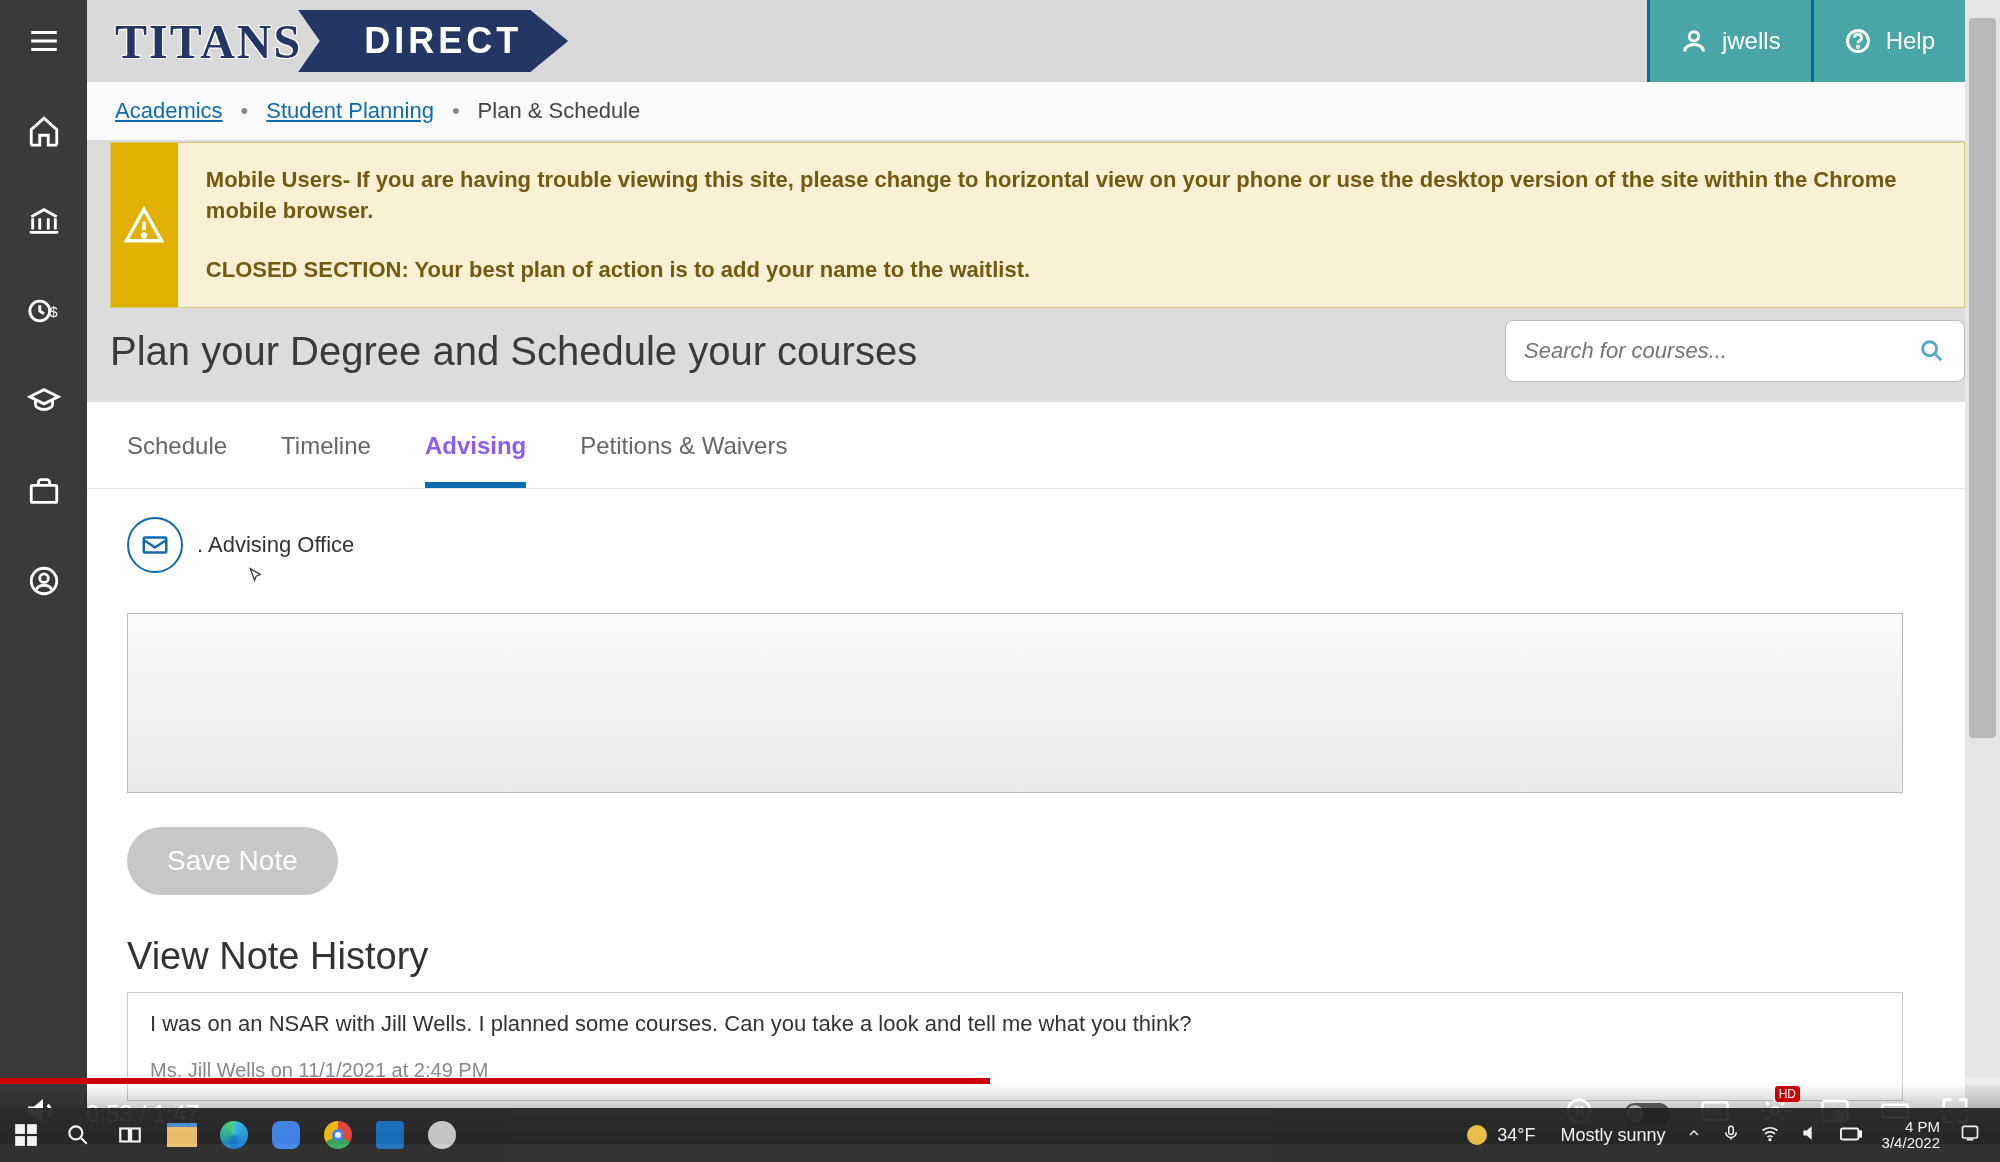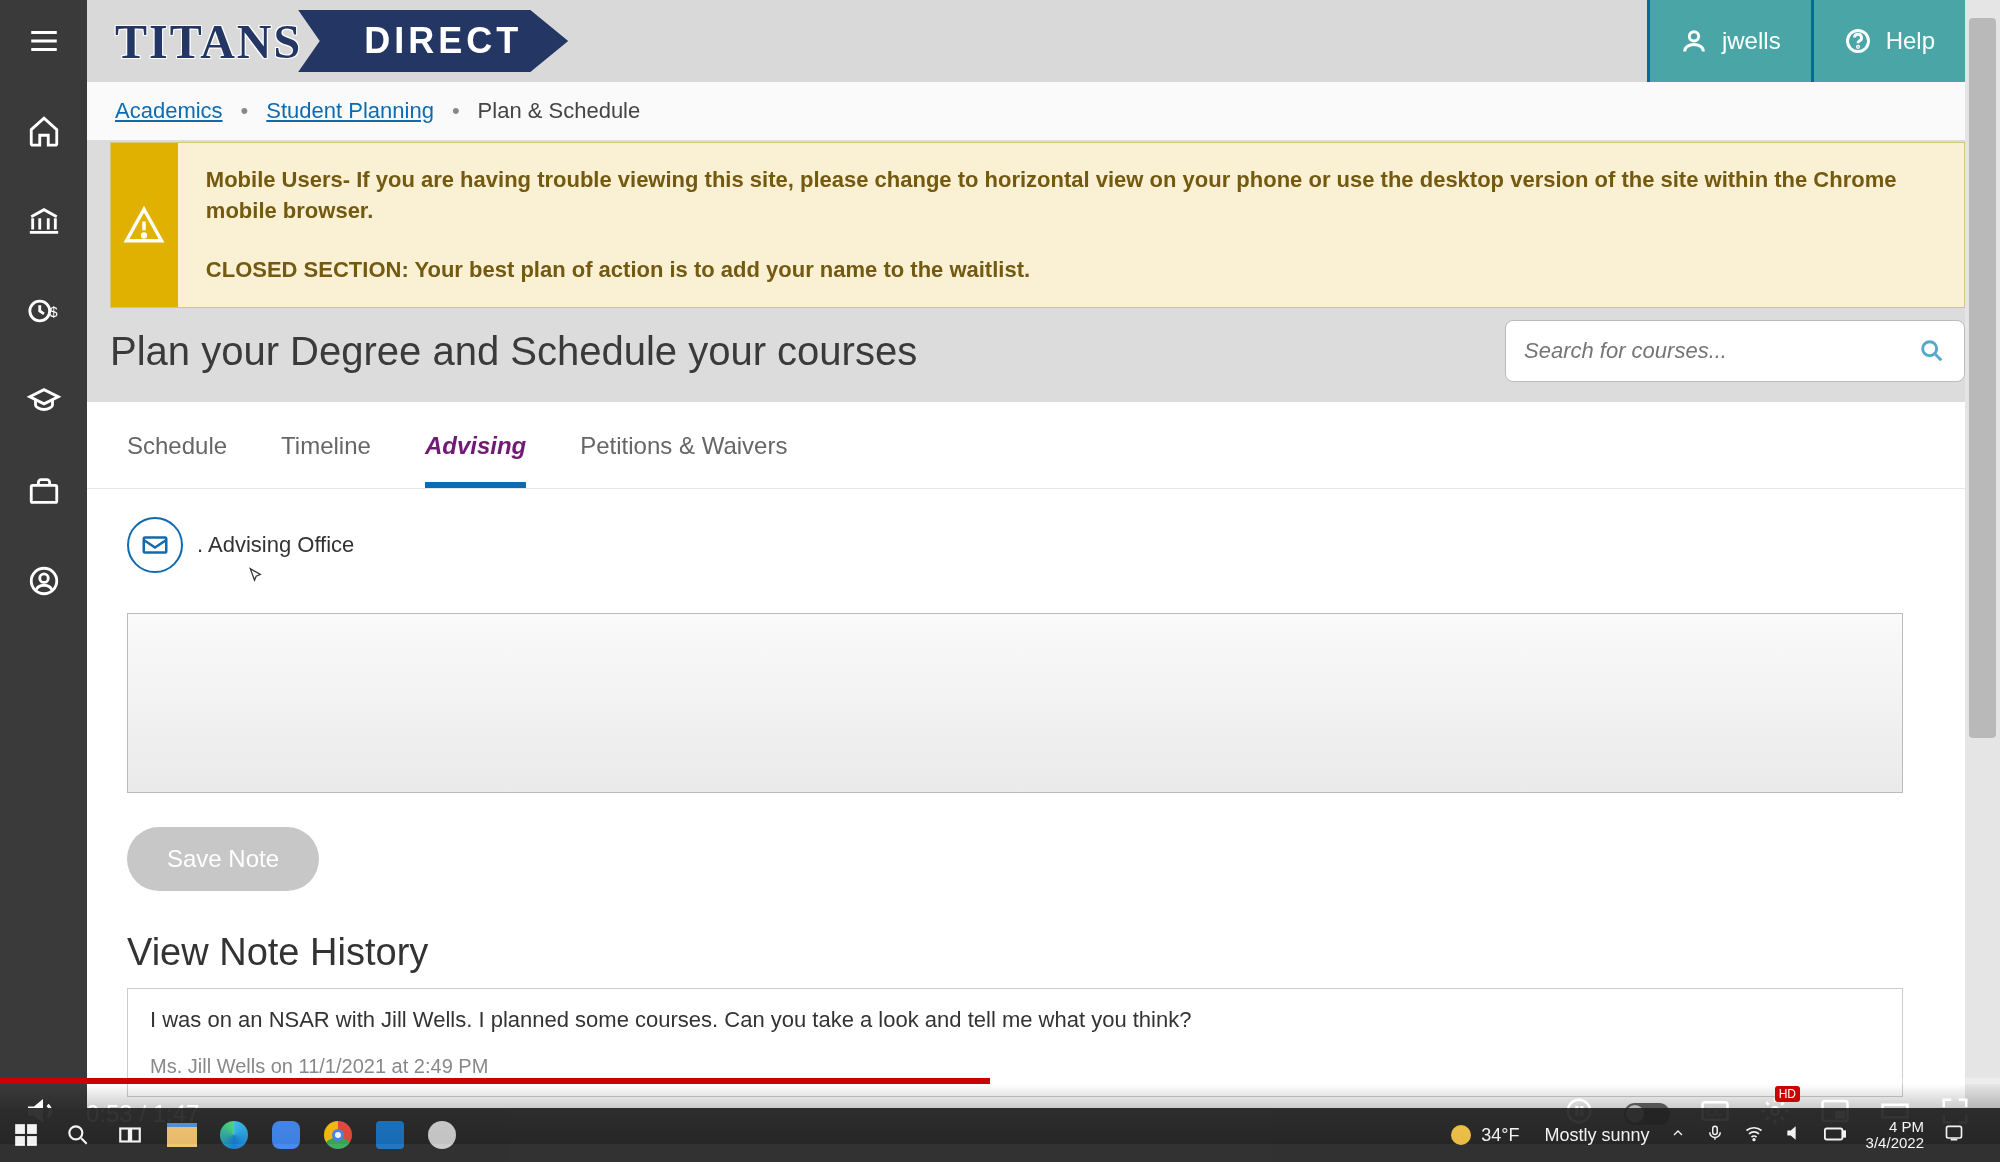--- a/index.html
+++ b/index.html
@@ -136,21 +136,21 @@
     background:#fff;
   }
 
   
   .tabs {
     display:flex; gap:54px; padding:30px 40px 0 40px;
     font-size:24px;
     border-bottom:1px solid #e6e6e6;
   }
   .tab { color:#666; padding-bottom:22px; cursor:pointer;}
-  .tab.active { color:#701a75; font-weight:700; border-bottom:6px solid #0e6bb0;font-style:italic; }
+  .tab.active { color:#8b5cf6; font-weight:700; border-bottom:6px solid #0e6bb0; }
 
   .advising-body {
     padding: 28px 40px;
   }
   .advisor-row {
     display:flex; align-items:center; gap:14px; font-size:22px; color:#333;
   }
   .mail-circle {
     width:56px; height:56px; border:2px solid #0e6bb0; border-radius:50%;
     display:flex; align-items:center; justify-content:center;
@@ -162,21 +162,21 @@
 
   h2.section { font-size:38px; font-weight:400; color:#333; margin-top:26px;}
   .note-box {
     width:1776px; height:180px;
     border:1px solid #bbb; background:linear-gradient(#fafafa,#eaeaea);
     margin-top:16px; resize:none; font-size:20px; padding:12px;
   }
   .save-btn {
     margin-top:30px;
     padding:18px 40px; border:none; border-radius:40px;
-    background:#c7c7c7; color:#fff; font-size:24px;
+    background:#c7c7c7; color:#fff; font-size:28px;
     cursor:not-allowed;
   }
 
   h2.history { font-size:38px; font-weight:400; color:#333; margin-top:40px;}
   .hist-box {
     border:1px solid #ccc; padding:18px 22px; margin-top:14px;
     width:1776px;
   }
   .hist-box .msg { font-size:22px; color:#333; }
   .hist-box .meta { font-size:20px; color:#888; margin-top:22px;}
@@ -229,21 +229,21 @@
     position:absolute; left:0; top:1108px;
     width:2000px; height:54px;
     background:#1f1f1f;
     display:flex; align-items:center;
     color:#fff; font-size:18px;
     opacity:0.9;
   }
   .tb-icon { width:52px; height:54px; display:flex; align-items:center; justify-content:center;}
   .tb-icon svg { width:26px; height:26px; }
   .tb-app { width:52px; height:54px; display:flex; align-items:center; justify-content:center;}
-  .tb-right { margin-left:auto; display:flex; align-items:center; gap:20px; padding-right:36px;}
+  .tb-right { margin-left:auto; display:flex; align-items:center; gap:20px; padding-right:20px;}
   .weather { display:flex; align-items:center; gap:10px; }
   .weather .sun { width:20px; height:20px; background:#f5c542; border-radius:50%;}
   .tb-time { text-align:right; font-size:15px; line-height:1.1;}
 
   .app-explorer { width:30px;height:24px;background:#f5c46b;border-top:4px solid #4a8fd8;}
   .app-edge { width:28px;height:28px;border-radius:50%;background:conic-gradient(#34c1ed,#0b75d1,#48e06e);}
   .app-zoom { width:28px;height:28px;border-radius:8px;background:#3a82f0;}
   .app-chrome{ width:28px;height:28px;border-radius:50%;background:conic-gradient(#e94335 0 120deg,#34a853 120deg 240deg,#fbbc05 240deg 360deg); position:relative;}
   .app-chrome::after{content:"";position:absolute;inset:8px;background:#fff;border-radius:50%;border:3px solid #4285f4;}
   .app-outlook{ width:28px;height:28px;background:#0f6cbd;border-radius:4px;}

